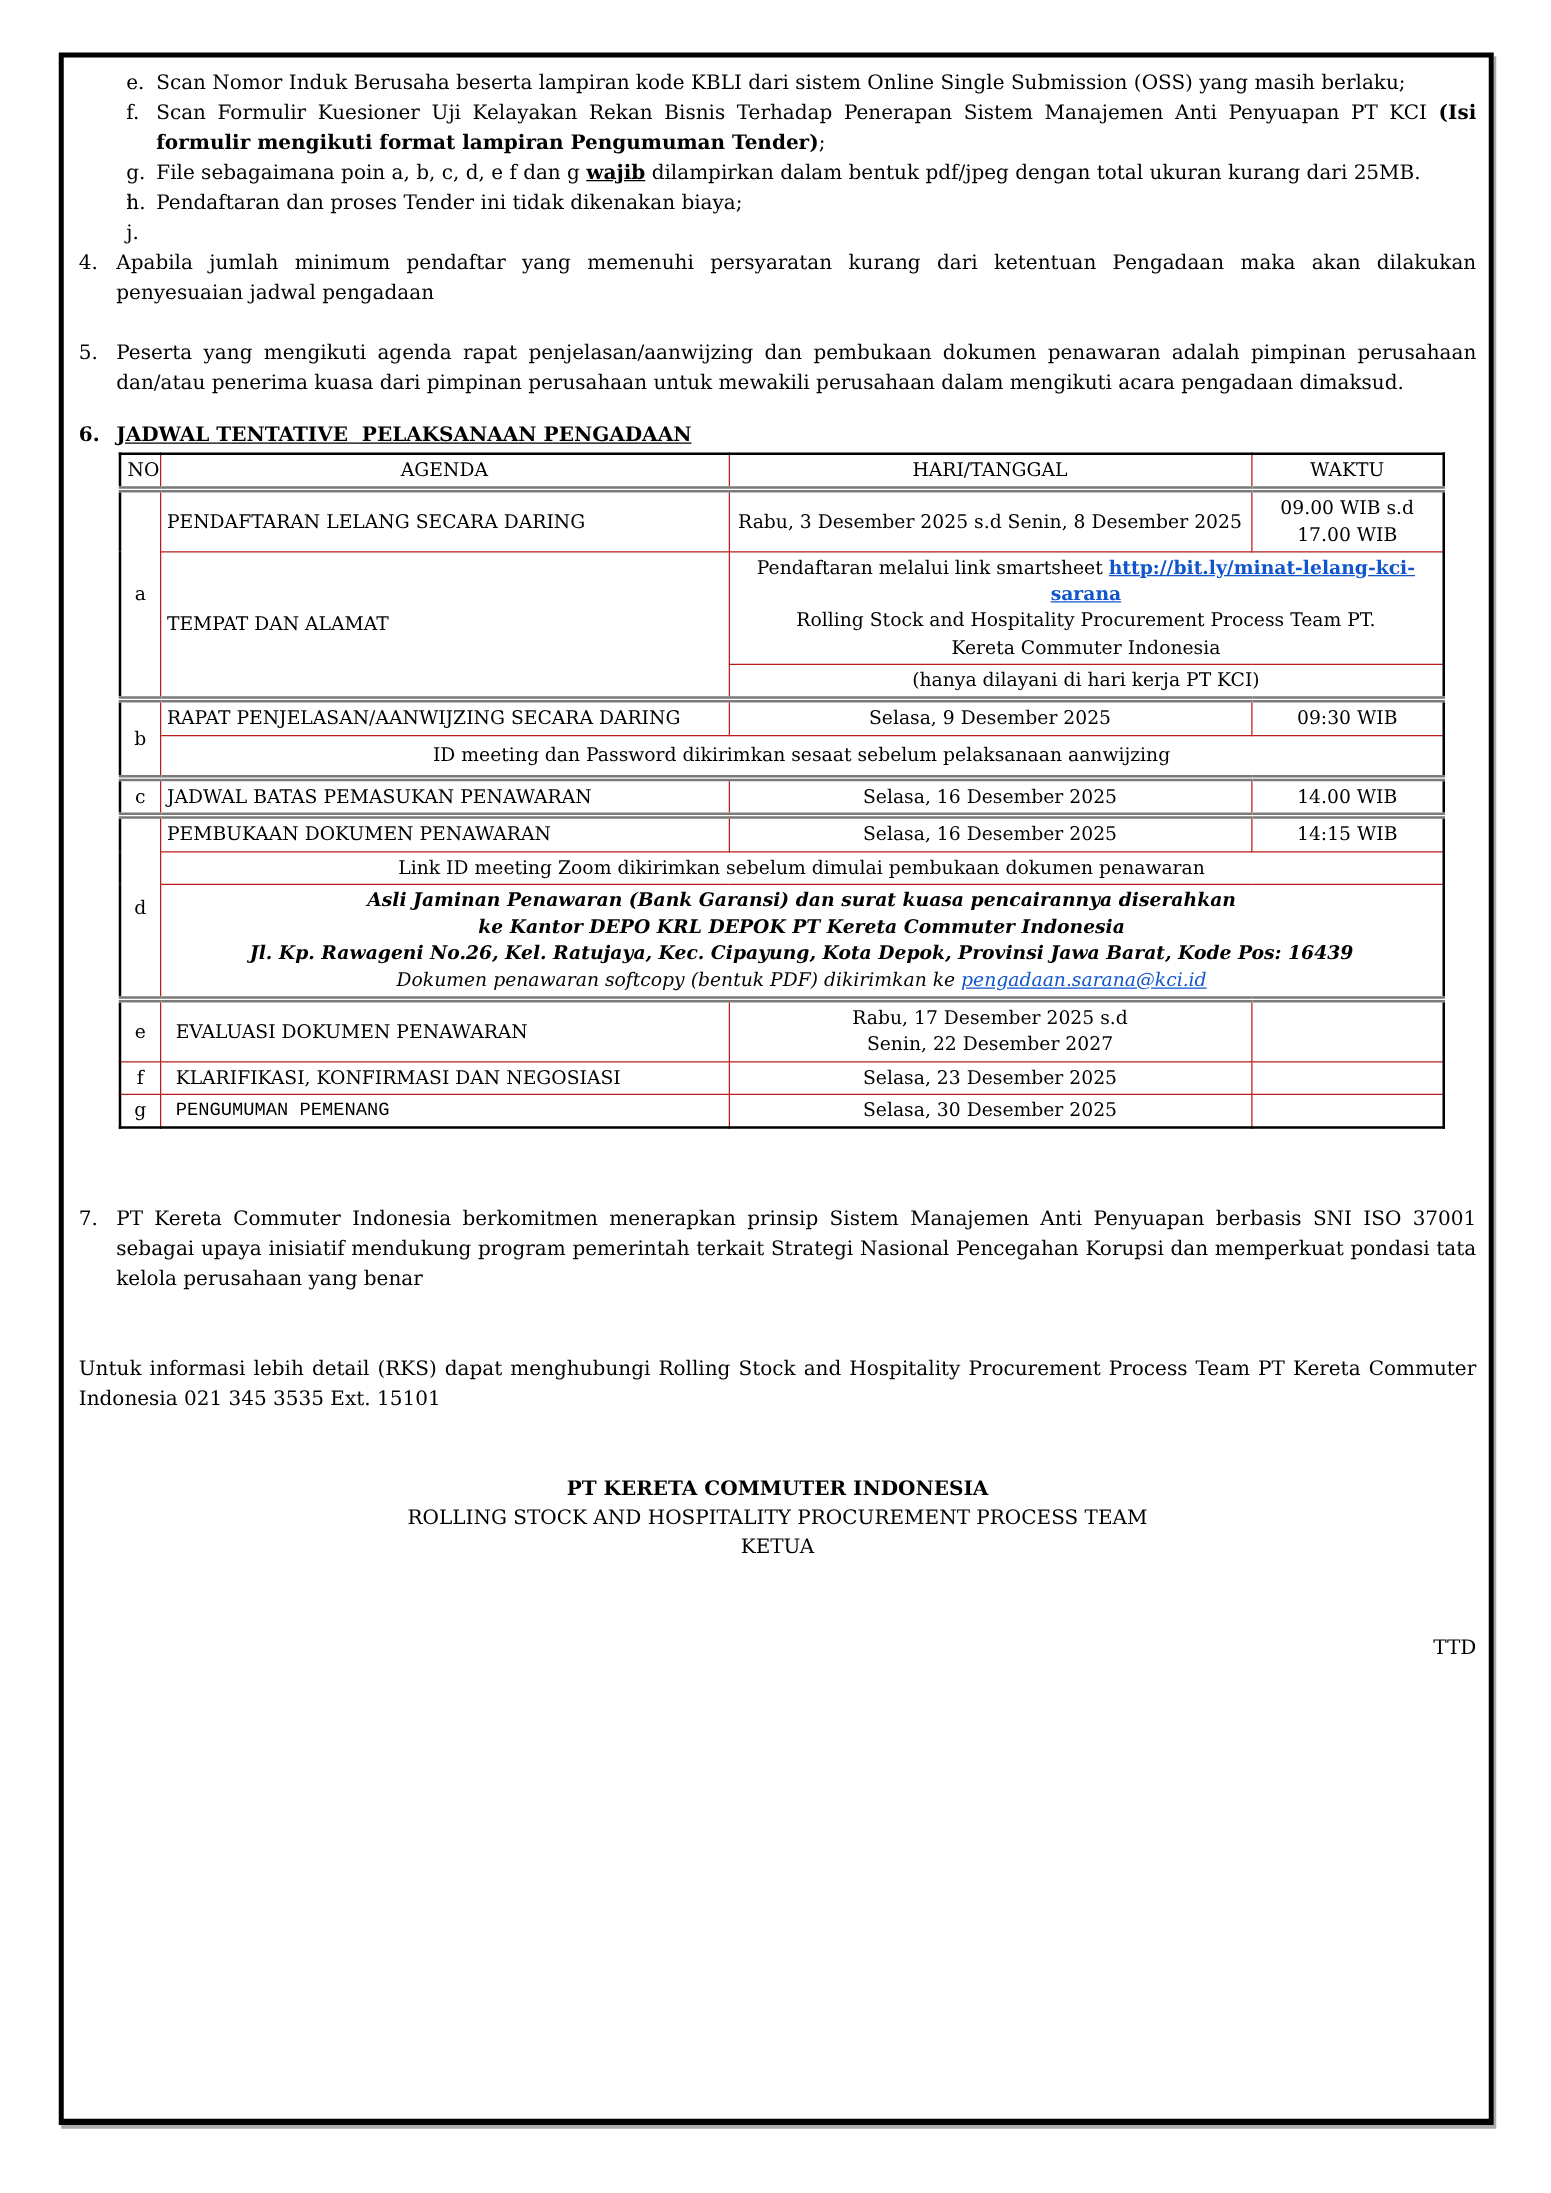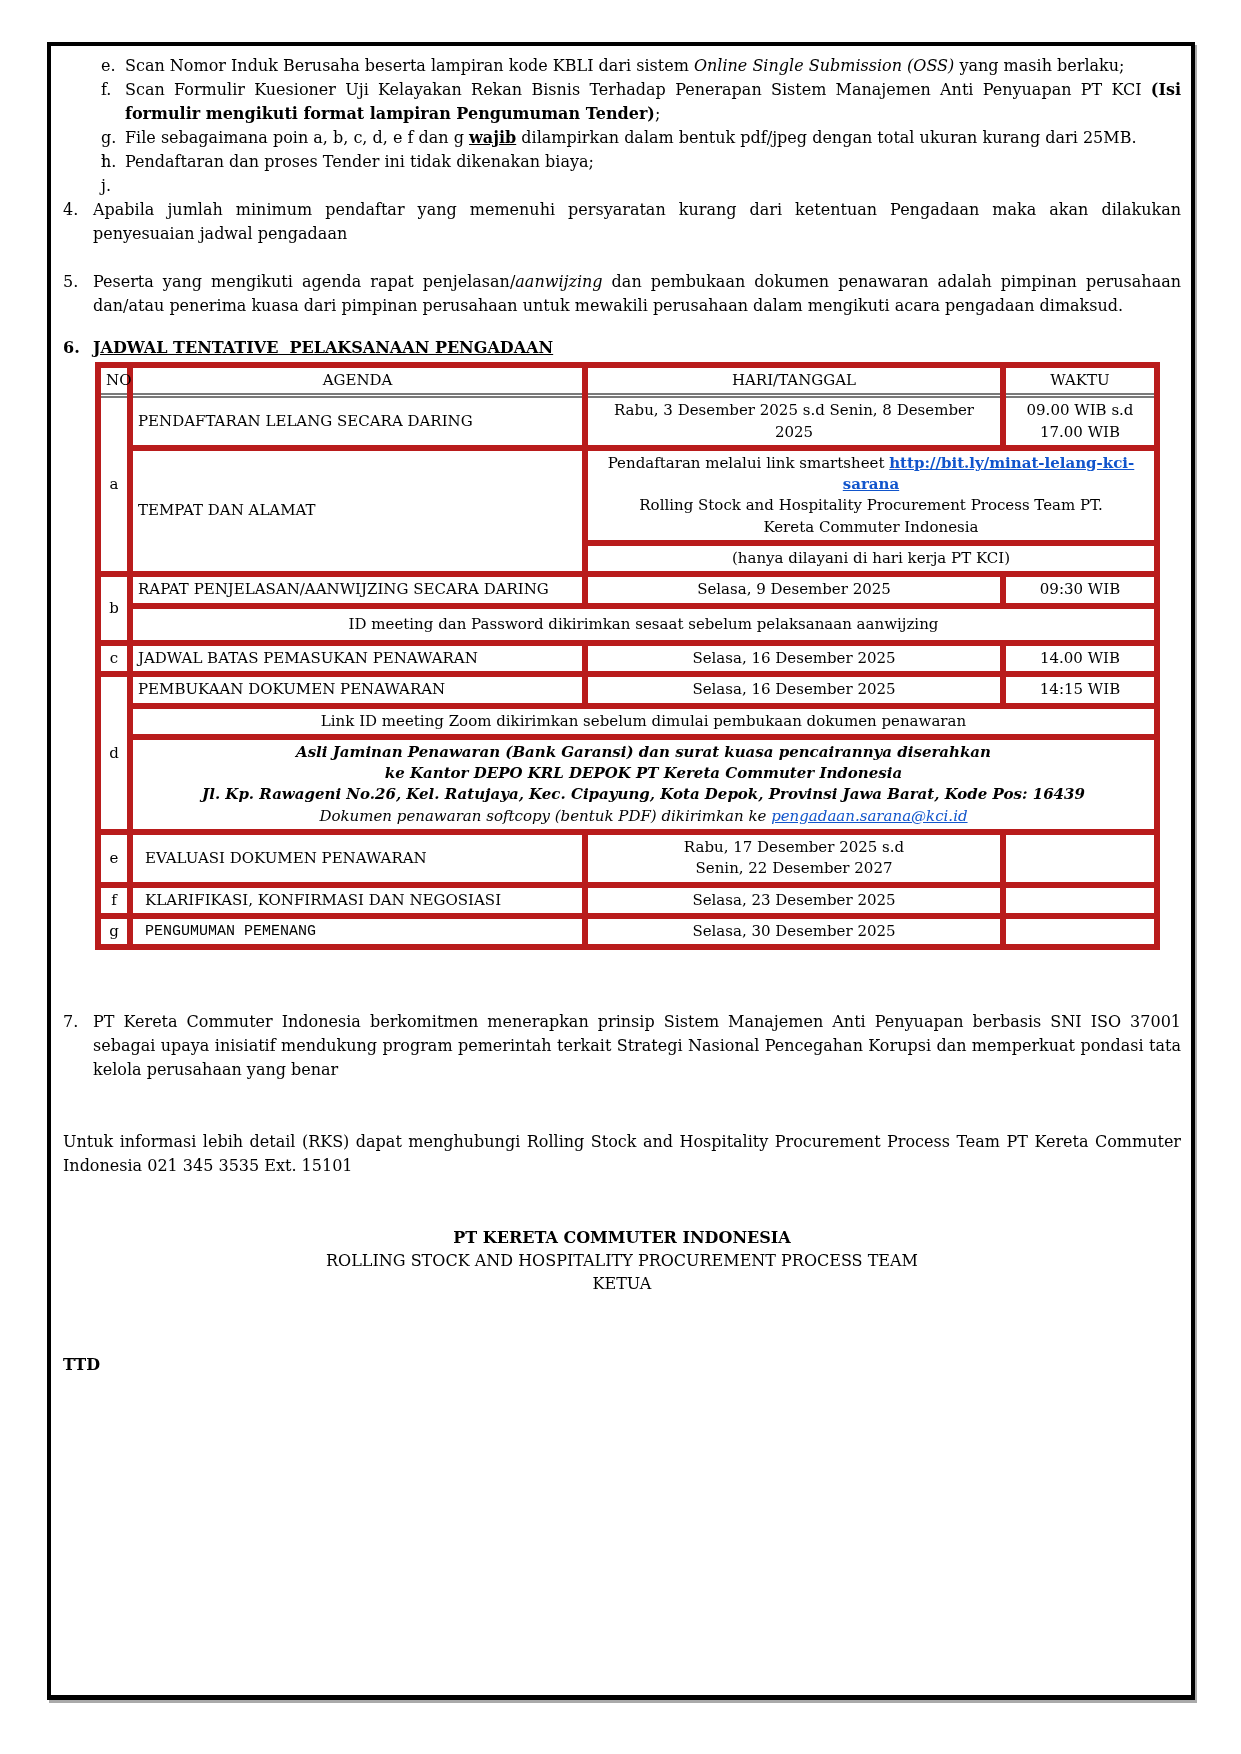--- a/index.html
+++ b/index.html
@@ -21,55 +21,55 @@
     padding:8px 10px 0 12px;
   }
   .body-text{font-size:16px;line-height:24px;}
   
   .letter-list{margin-left:38px;}
   .li{position:relative;padding-left:24px;text-align:justify;}
   .li .marker{position:absolute;left:0;top:0;}
   
   .ni{position:relative;padding-left:30px;text-align:justify;margin-top:24px;}
   .ni .marker{position:absolute;left:0;top:0;}
-  .italic{font-style:italic;}
+  .italic{}
   .bold{font-weight:bold;}
   .bold-underline{font-weight:bold;text-decoration:underline;}
   .heading-underline{font-weight:bold;text-decoration:underline;white-space:pre-wrap;}
   .link{color:#1155cc;text-decoration:underline;cursor:pointer;}
   
   .sched{
     border-collapse:collapse;
     margin-left:32px;margin-top:2px;
     width:1059px;
     font-size:15px;line-height:1.42;
     table-layout:fixed;
   }
   .sched td,.sched th{
-    border:6px solid #b91c1c;
+    border:1px solid #b91c1c;
     padding:2px 5px;
     vertical-align:middle;
     font-weight:normal;
   }
   .sched{border:2px solid #000;}
   .sched th{text-align:center;}
   .sched thead th{border-bottom:5px double #7a7a7a;}
   .sched tr.group td{border-top:5px double #7a7a7a;}
   .c{text-align:center;}
   .no-cell{text-align:center;}
   .agenda-cell{text-align:left;padding-left:7px;}
   .pad-wrap{padding:0 36px;}
   .spacer-bottom{padding-bottom:26px;font-style:italic;}
   
   .p7{margin-top:60px;}
   .info-par{margin-top:48px;text-align:justify;}
   .closing-par{margin-top:50px;}
   .sign-block{margin-top:48px;text-align:center;}
   .sign-block div{line-height:23px;}
-  .ttd{margin-top:58px;text-align:left;font-weight:bold;}
+  .ttd{margin-top:58px;text-align:right;font-weight:normal;}
 </style>
 </head>
 <body>
 
 <div class="sheet">
   <div class="frame body-text">
 
     <div class="letter-list">
       <div class="li">
         <span class="marker">e.</span>

